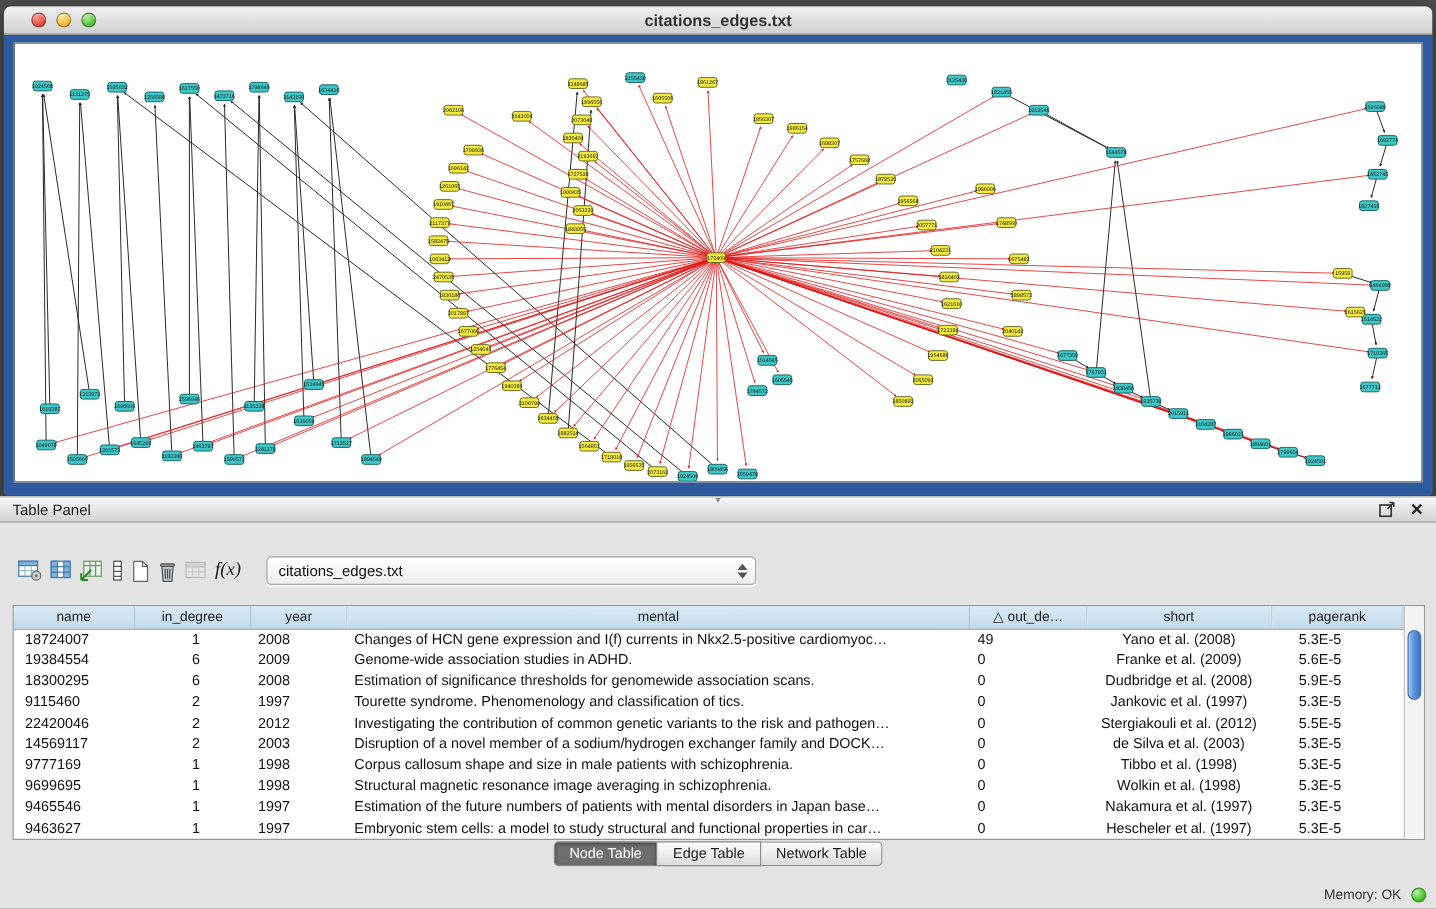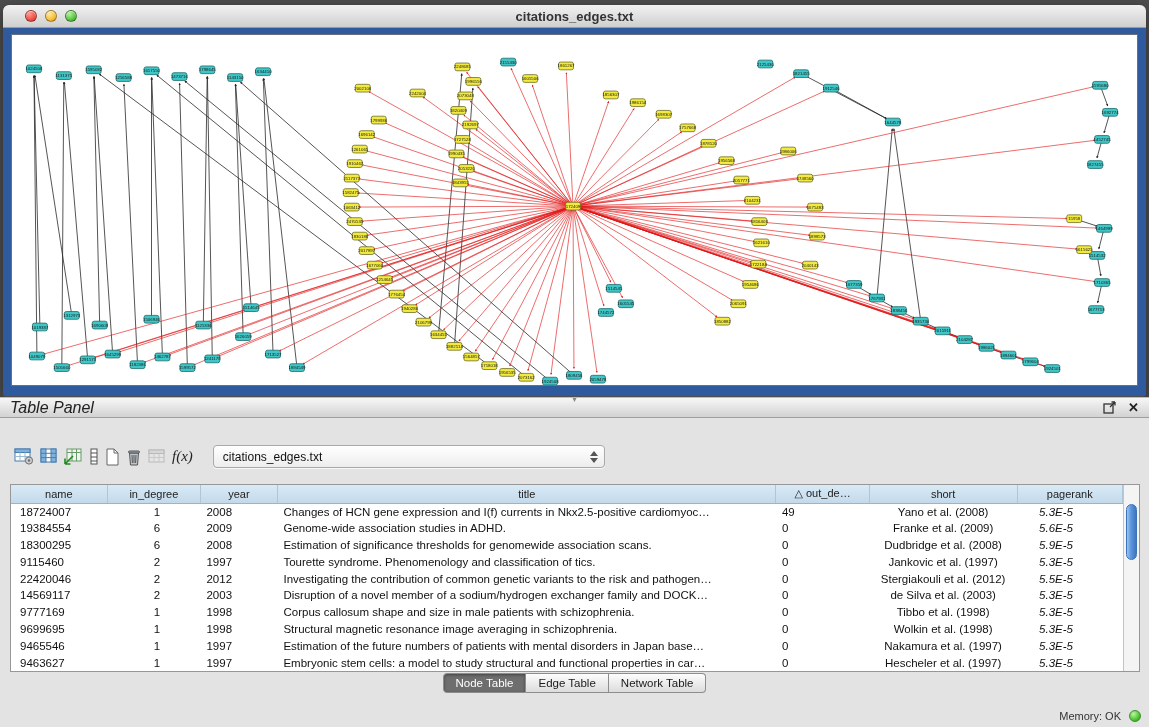--- a/index.html
+++ b/index.html
@@ -30,21 +30,21 @@
   .node-t { fill:var(--node-teal,#3fc7c7);  stroke:#1c6868; stroke-width:.8; }
   .node-label { font-size:4.4px; fill:#1a1a1a; text-anchor:middle;
                 font-family:"Liberation Sans",sans-serif; }
 
   
   .table-panel { position:absolute; left:0; top:397px; width:1149px; height:330px;
                  background:#e3e3e3; }
   .panel-header { height:21px; background:linear-gradient(#f7f7f7,#d2d2d2);
                   border-top:1px solid #bdbdbd; border-bottom:1px solid #9e9e9e;
                   display:flex; align-items:center; padding:0 10px; }
-  .panel-title { font-size:16px; color:#222; flex:1;font-style:italic; }
+  .panel-title { font-size:12px; color:#222; flex:1; }
   .panel-hdr-icons { display:flex; align-items:center; gap:12px; }
   .icon-btn { background:none; border:none; cursor:pointer; display:flex; align-items:center;
               padding:0; }
   .close-x { font-size:13px; font-weight:bold; color:#222; line-height:13px; }
   .splitter-grip { position:absolute; left:50%; top:-1px; transform:translateX(-50%);
                    font-size:8px; color:#8a8a8a; line-height:8px; }
 
   .toolbar { position:absolute; left:14px; top:48px; display:flex; align-items:center; gap:6px; }
   .fx { font-family:"Liberation Serif", serif; font-style:italic; font-size:15px; color:#222; }
   .combo { margin-left:14px; width:392px; height:23px; border:1px solid #a9a9a9; border-radius:4px;
@@ -63,21 +63,21 @@
   .node-table th { height:18px; font-size:11px; font-weight:normal; color:#222;
                    background:linear-gradient(var(--table-header-blue,#d9eaf6),#c3d9ea);
                    border-right:1px solid #afc6d8; border-bottom:1px solid #9cb4c8;
                    overflow:hidden; white-space:nowrap;margin-left:48px; }
   .node-table td { height:16.4px; font-size:11.5px; color:#111; padding-left:6px;
                    white-space:nowrap; overflow:hidden; }
   .col-name{width:95px;} .col-in_degree{width:92px;text-align:center;} .col-year{width:76px;}
   .col-title{width:492px;} .col-out_degree{width:92px;} .col-short{width:146px;}
   .col-pagerank{width:104px;}
   td.col-name{padding-left:9px;} td.col-short{text-align:center; padding-left:0;}
-  td.col-pagerank{padding-left:22px;font-style:italic;}
+  td.col-pagerank{padding-left:22px;}
   .vscroll { width:16px; background:#f4f4f4; border-left:1px solid #c4c4c4; position:relative; }
   .vthumb { position:absolute; left:2px; top:19px; width:11px; height:56px; border-radius:6px;
             border:1px solid #3c72b8;
             background:linear-gradient(90deg,#9cc6f2,#5a95dd 45%,#4076bd); }
 
   .tabs { position:absolute; left:0; top:276px; width:100%; display:flex; justify-content:center; }
   .tab { height:20px; padding:0 12px; font-size:11.5px; border:1px solid #8d8d8d;
          background:linear-gradient(#fdfdfd,#dcdcdc); color:#1a1a1a; cursor:pointer; }
   .tab:first-child { border-radius:4px 0 0 4px; }
   .tab:last-child  { border-radius:0 4px 4px 0; border-left:none; }
@@ -791,21 +791,21 @@
     </div>
   </div>
 
   <div class="table-wrap">
     <table class="node-table">
       <thead>
           <tr id="thead-row">
             <th class="col-name">name</th>
             <th class="col-in_degree">in_degree</th>
             <th class="col-year">year</th>
-            <th class="col-title">title</th>
+            <th class="col-title">mental</th>
             <th class="col-out_degree">△ out_de…</th>
             <th class="col-short">short</th>
             <th class="col-pagerank">pagerank</th>
           </tr>
         </thead>
       <tbody id="tbody">
           <tr>
             <td class="col-name">18724007</td>
             <td class="col-in_degree">1</td>
             <td class="col-year">2008</td>

